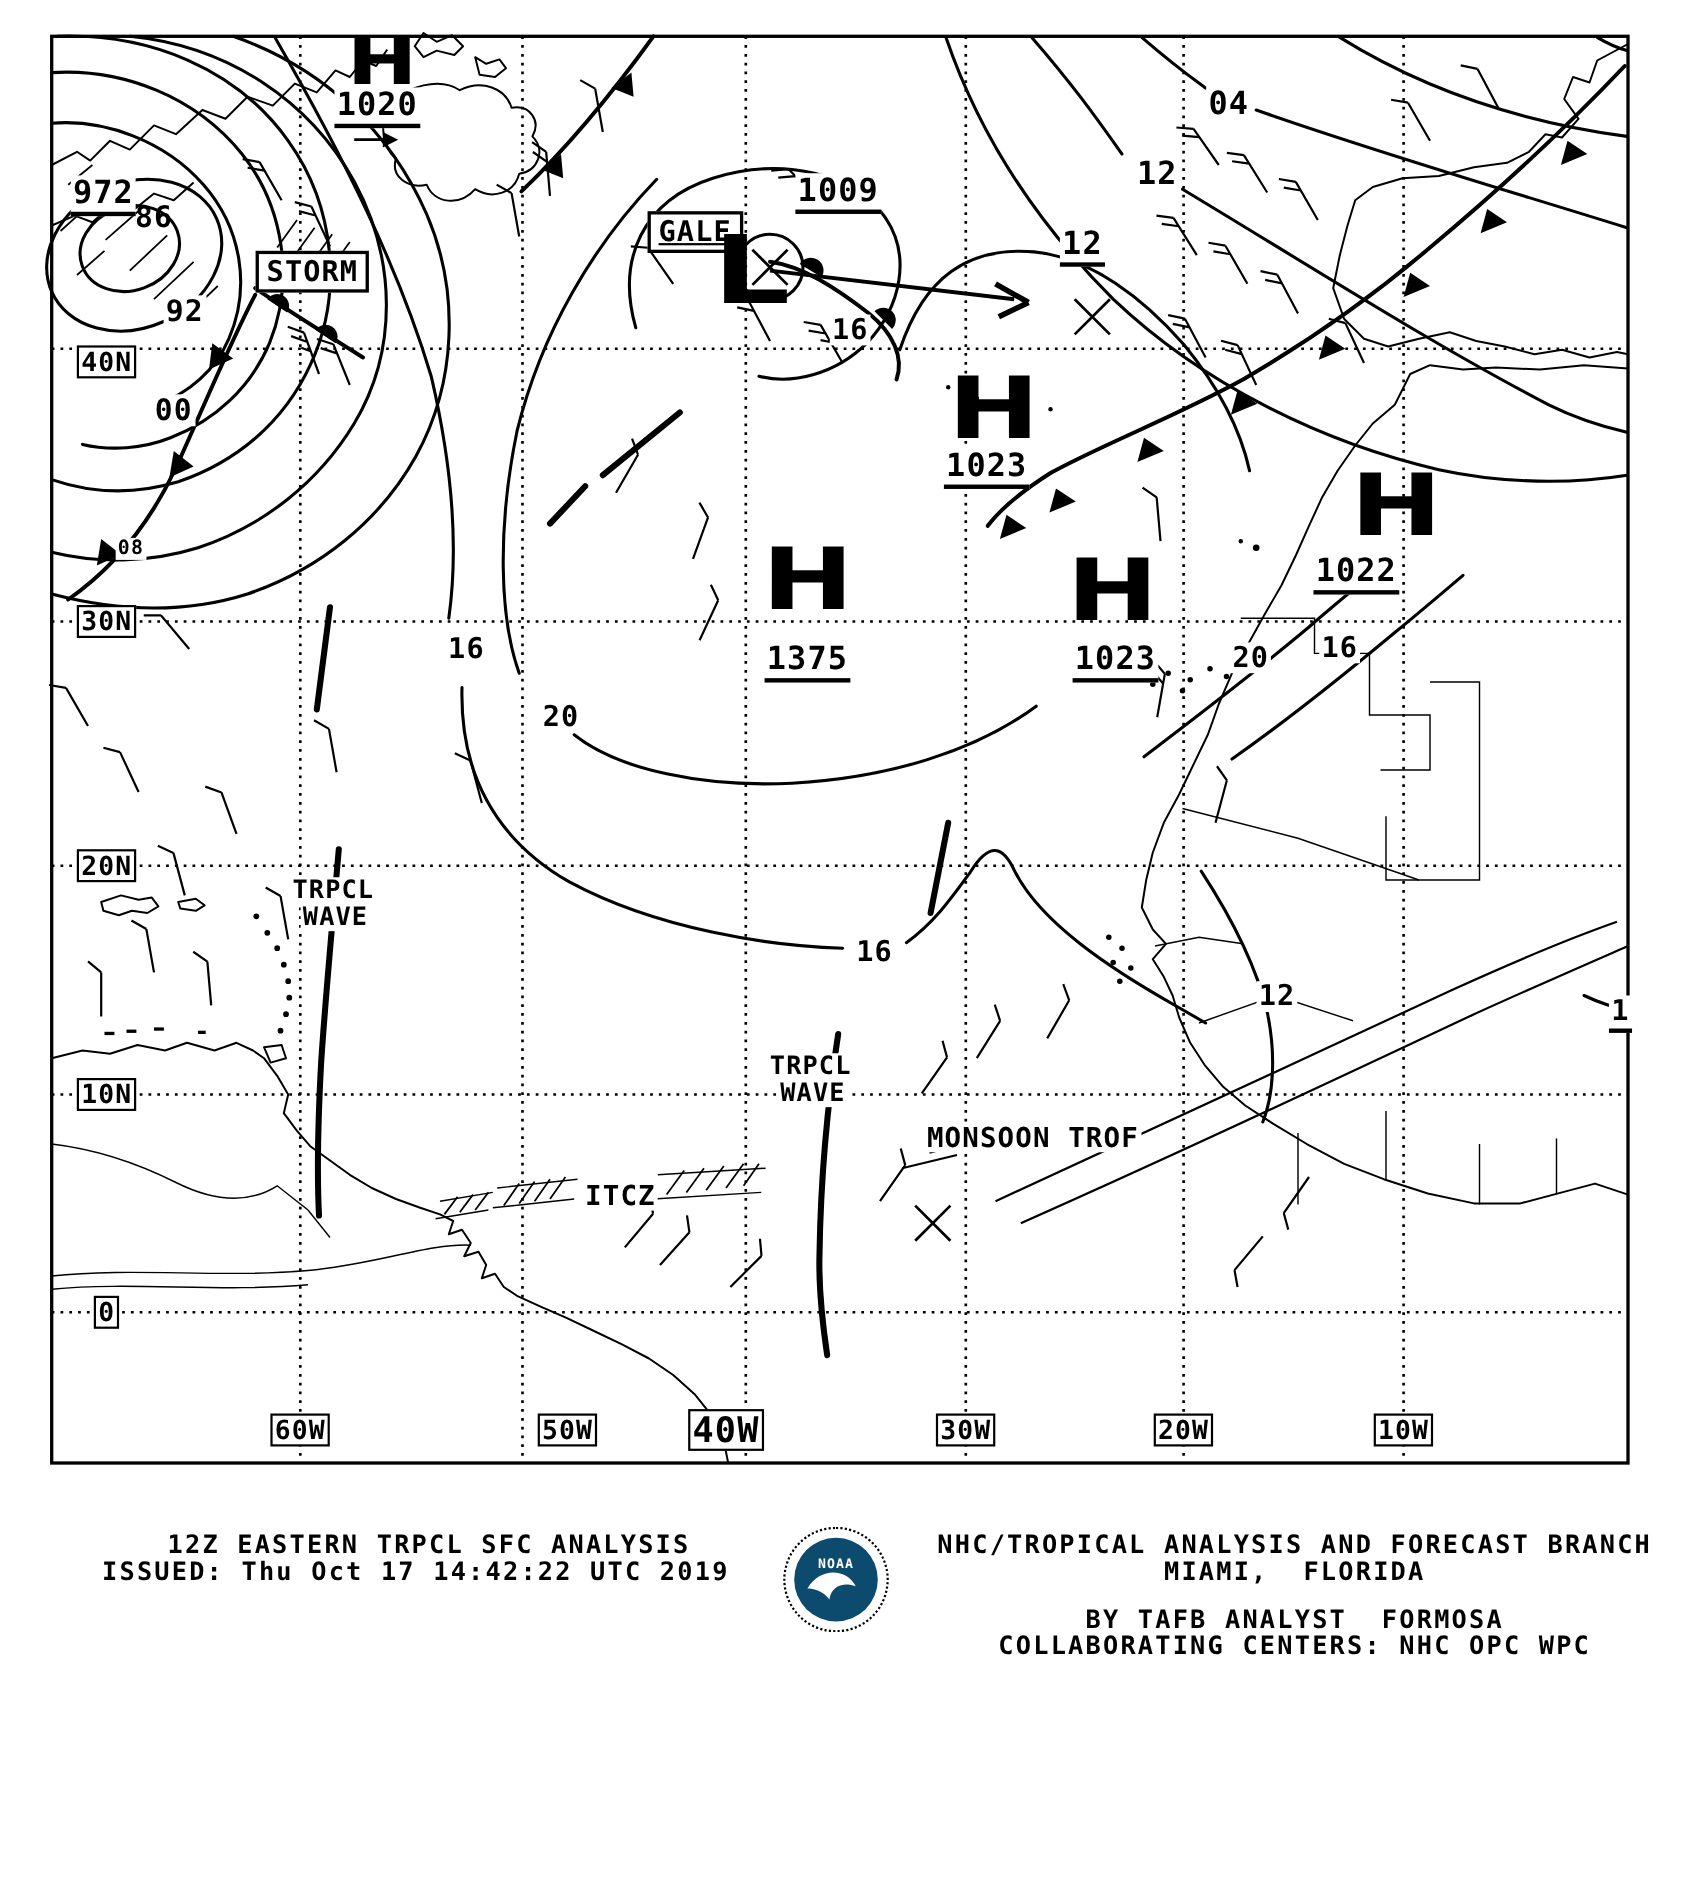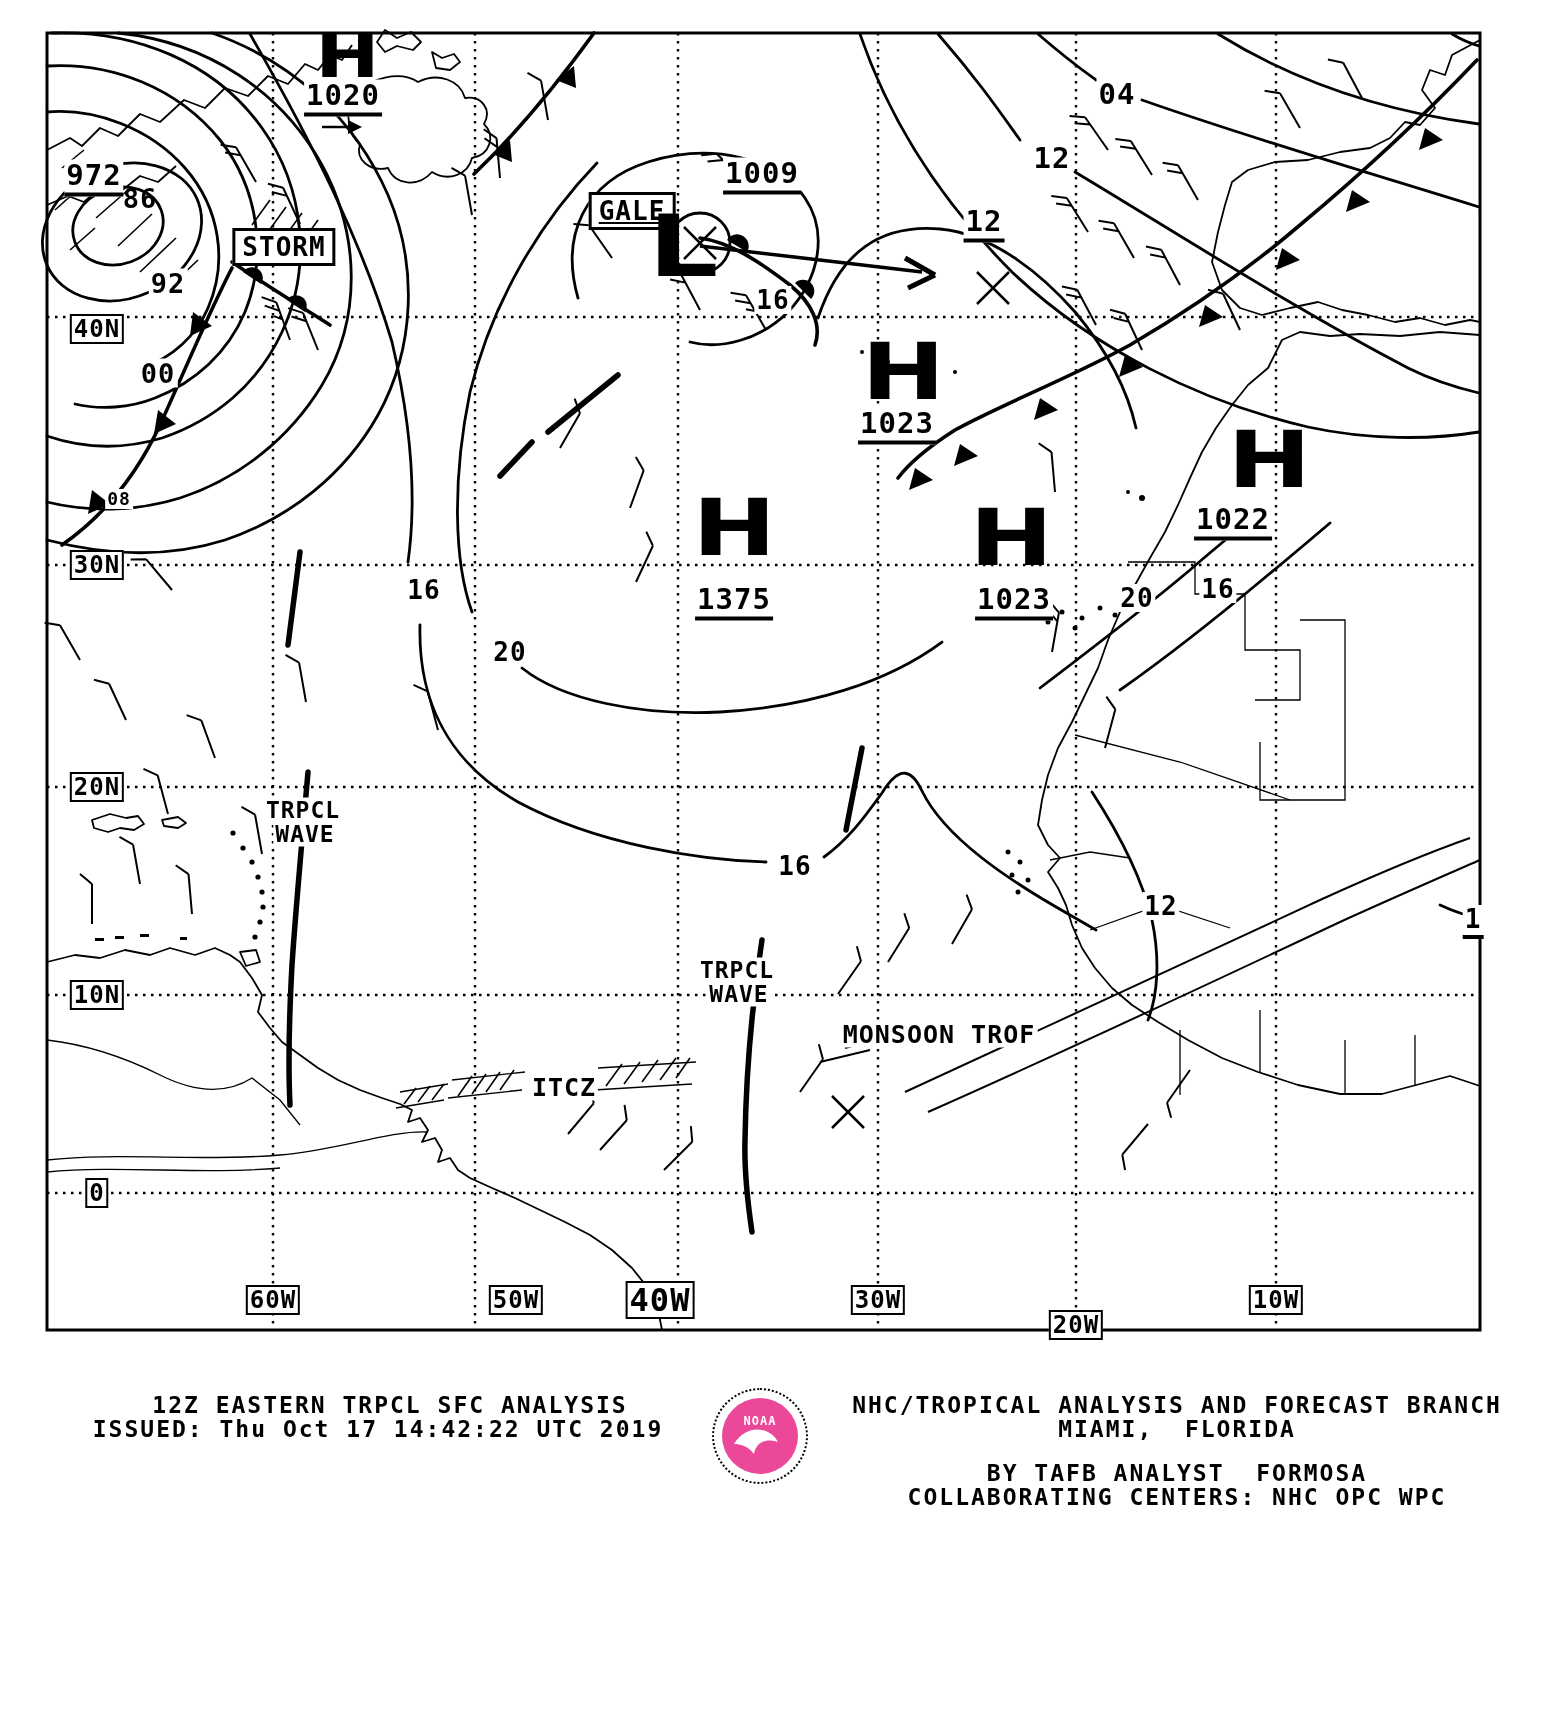--- a/index.html
+++ b/index.html
@@ -22,21 +22,21 @@
   .nobg{background:transparent;}
   .ul{border-bottom:4px solid #000;padding-bottom:3px;}
   .box{border:3px solid #000;padding:3px 7px;background:#fff;}
   .sym{background:transparent;font-family:"DejaVu Sans","Liberation Sans",sans-serif;
        font-weight:900;transform:translate(-50%,-50%) scaleX(1.28);padding:0;}
   .coord{border:2.5px solid #000;background:#fff;font-weight:bold;letter-spacing:1px;}
   .footer-line{position:absolute;transform:translateX(-50%);font-weight:bold;font-size:23px;
                letter-spacing:2px;white-space:pre;line-height:1;}
   #noaa-logo{position:absolute;left:712px;top:1388px;width:96px;height:96px;border-radius:50%;
              border:2px dotted #000;box-sizing:border-box;}
-  #noaa-inner{position:absolute;left:8px;top:8px;width:76px;height:76px;border-radius:50%;background:#ec4899;}
+  #noaa-inner{position:absolute;left:8px;top:8px;width:76px;height:76px;border-radius:50%;background:#0c4a6e;}
   #noaa-text{position:absolute;left:50%;top:16px;transform:translateX(-50%);color:#fff;
              font-size:12px;font-weight:bold;letter-spacing:1px;}
 </style>
 </head>
 <body>
 
 <div id="stage">
 
   <svg id="chart-svg" width="1542" height="1728" viewBox="0 0 1542 1728">
 
@@ -443,21 +443,21 @@
       <div class="map-label " style="left: 939px; top: 1034px; font-size: 25px;">MONSOON TROF</div>
       <div class="map-label coord" style="left: 97px; top: 317px; font-size: 24px; margin-top: 12px;">40N</div>
       <div class="map-label coord" style="left: 97px; top: 565px; font-size: 24px;">30N</div>
       <div class="map-label coord" style="left: 97px; top: 787px; font-size: 24px;">20N</div>
       <div class="map-label coord" style="left: 97px; top: 995px; font-size: 24px;">10N</div>
       <div class="map-label coord" style="left: 97px; top: 1193px; font-size: 24px;">0</div>
       <div class="map-label coord" style="left: 273px; top: 1300px; font-size: 24px;">60W</div>
       <div class="map-label coord" style="left: 475px; top: 1300px; font-size: 24px; margin-left: 41px;">50W</div>
       <div class="map-label coord" style="left: 660px; top: 1300px; font-size: 32px;">40W</div>
       <div class="map-label coord" style="left: 878px; top: 1300px; font-size: 24px;">30W</div>
-      <div class="map-label coord" style="left: 1076px; top: 1300px; font-size: 24px; margin-top: 25px;">20W</div>
+      <div class="map-label coord" style="left: 1076px; top: 1300px; font-size: 24px;">20W</div>
       <div class="map-label coord" style="left: 1276px; top: 1300px; font-size: 24px;">10W</div>
     </div>
 
   <div>
     <div class="footer-line" style="left:390px;top:1394px;">12Z EASTERN TRPCL SFC ANALYSIS</div>
     <div class="footer-line" style="left:378px;top:1418px;">ISSUED: Thu Oct 17 14:42:22 UTC 2019</div>
     <div class="footer-line" style="left:1177px;top:1394px;">NHC/TROPICAL ANALYSIS AND FORECAST BRANCH</div>
     <div class="footer-line" style="left:1177px;top:1418px;">MIAMI,  FLORIDA</div>
     <div class="footer-line" style="left:1177px;top:1462px;">BY TAFB ANALYST  FORMOSA</div>
     <div class="footer-line" style="left:1177px;top:1486px;">COLLABORATING CENTERS: NHC OPC WPC</div>

